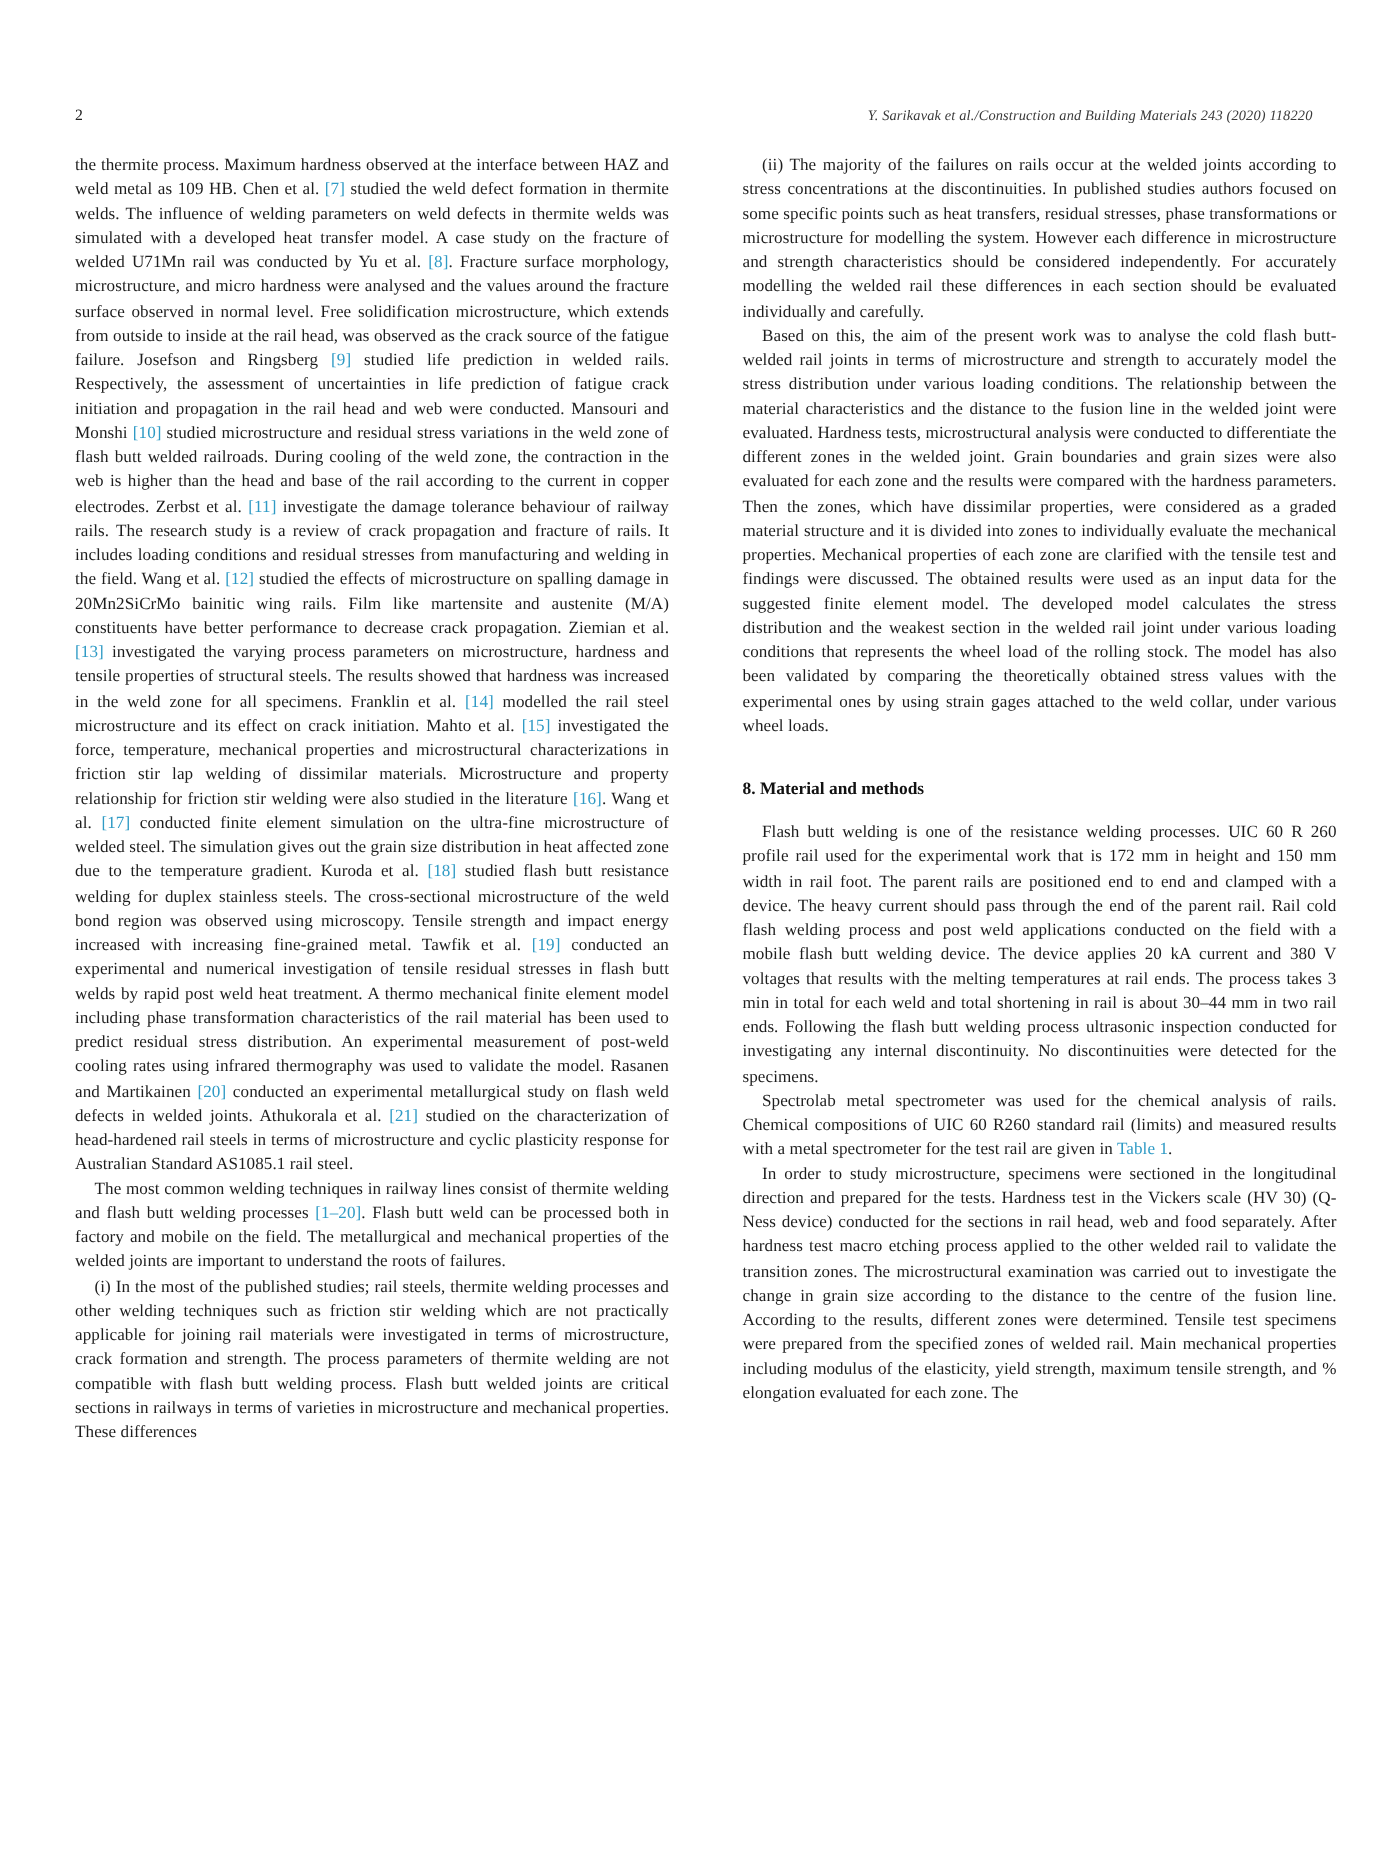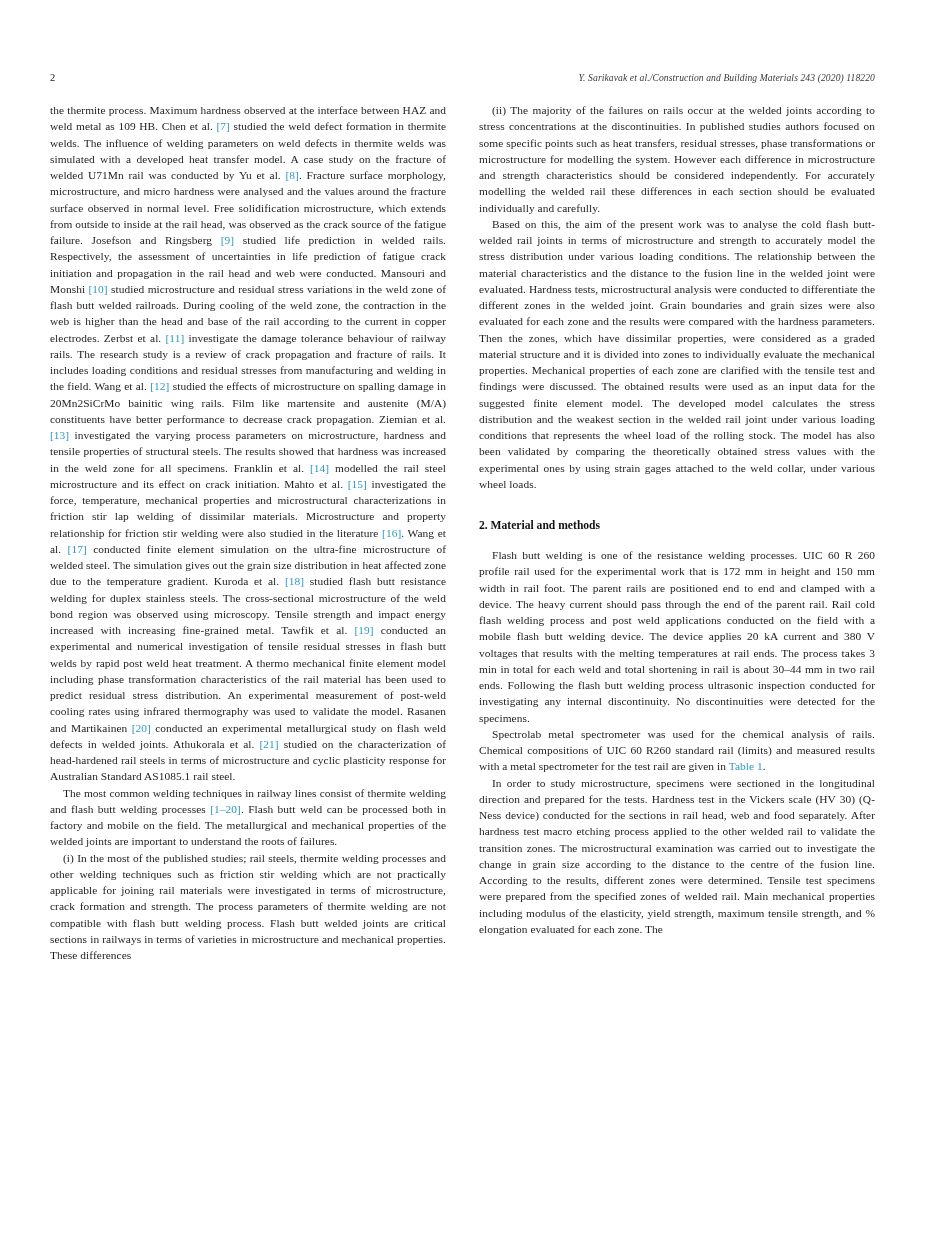--- a/index.html
+++ b/index.html
@@ -25,22 +25,22 @@
   }
   .journal-header {
     text-align: right;
     font-style: italic;
     font-size: 9.6px;
     color: #3a3a3a;
     letter-spacing: 0.1px;
   }
   .columns {
     display: flex;
-    gap: 33px;
-    margin: 14px 50px 0 50px;
+    gap: 49px;
+    margin: 14px 34px 0 50px;
   }
   .col { flex: 1 1 0; min-width: 0; }
   p.para {
     margin: 0;
     font-size: 11.4px;
     line-height: 16.25px;
     text-align: justify;
     letter-spacing: 0.05px;
     color: var(--text-color);
   }
@@ -64,18 +64,18 @@
 
 <div class="columns">
   <div class="col">
       <p class="para">the thermite process. Maximum hardness observed at the interface between HAZ and weld metal as 109 HB. Chen et al. <span class="ref">[7]</span> studied the weld defect formation in thermite welds. The influence of welding parameters on weld defects in thermite welds was simulated with a developed heat transfer model. A case study on the fracture of welded U71Mn rail was conducted by Yu et al. <span class="ref">[8]</span>. Fracture surface morphology, microstructure, and micro hardness were analysed and the values around the fracture surface observed in normal level. Free solidification microstructure, which extends from outside to inside at the rail head, was observed as the crack source of the fatigue failure. Josefson and Ringsberg <span class="ref">[9]</span> studied life prediction in welded rails. Respectively, the assessment of uncertainties in life prediction of fatigue crack initiation and propagation in the rail head and web were conducted. Mansouri and Monshi <span class="ref">[10]</span> studied microstructure and residual stress variations in the weld zone of flash butt welded railroads. During cooling of the weld zone, the contraction in the web is higher than the head and base of the rail according to the current in copper electrodes. Zerbst et al. <span class="ref">[11]</span> investigate the damage tolerance behaviour of railway rails. The research study is a review of crack propagation and fracture of rails. It includes loading conditions and residual stresses from manufacturing and welding in the field. Wang et al. <span class="ref">[12]</span> studied the effects of microstructure on spalling damage in 20Mn2SiCrMo bainitic wing rails. Film like martensite and austenite (M/A) constituents have better performance to decrease crack propagation. Ziemian et al. <span class="ref">[13]</span> investigated the varying process parameters on microstructure, hardness and tensile properties of structural steels. The results showed that hardness was increased in the weld zone for all specimens. Franklin et al. <span class="ref">[14]</span> modelled the rail steel microstructure and its effect on crack initiation. Mahto et al. <span class="ref">[15]</span> investigated the force, temperature, mechanical properties and microstructural characterizations in friction stir lap welding of dissimilar materials. Microstructure and property relationship for friction stir welding were also studied in the literature <span class="ref">[16]</span>. Wang et al. <span class="ref">[17]</span> conducted finite element simulation on the ultra-fine microstructure of welded steel. The simulation gives out the grain size distribution in heat affected zone due to the temperature gradient. Kuroda et al. <span class="ref">[18]</span> studied flash butt resistance welding for duplex stainless steels. The cross-sectional microstructure of the weld bond region was observed using microscopy. Tensile strength and impact energy increased with increasing fine-grained metal. Tawfik et al. <span class="ref">[19]</span> conducted an experimental and numerical investigation of tensile residual stresses in flash butt welds by rapid post weld heat treatment. A thermo mechanical finite element model including phase transformation characteristics of the rail material has been used to predict residual stress distribution. An experimental measurement of post-weld cooling rates using infrared thermography was used to validate the model. Rasanen and Martikainen <span class="ref">[20]</span> conducted an experimental metallurgical study on flash weld defects in welded joints. Athukorala et al. <span class="ref">[21]</span> studied on the characterization of head-hardened rail steels in terms of microstructure and cyclic plasticity response for Australian Standard AS1085.1 rail steel.</p>
       <p class="para indent">The most common welding techniques in railway lines consist of thermite welding and flash butt welding processes <span class="ref">[1–20]</span>. Flash butt weld can be processed both in factory and mobile on the field. The metallurgical and mechanical properties of the welded joints are important to understand the roots of failures.</p>
       <p class="para indent">(i) In the most of the published studies; rail steels, thermite welding processes and other welding techniques such as friction stir welding which are not practically applicable for joining rail materials were investigated in terms of microstructure, crack formation and strength. The process parameters of thermite welding are not compatible with flash butt welding process. Flash butt welded joints are critical sections in railways in terms of varieties in microstructure and mechanical properties. These differences</p>
     </div>
   <div class="col">
       <p class="para indent">(ii) The majority of the failures on rails occur at the welded joints according to stress concentrations at the discontinuities. In published studies authors focused on some specific points such as heat transfers, residual stresses, phase transformations or microstructure for modelling the system. However each difference in microstructure and strength characteristics should be considered independently. For accurately modelling the welded rail these differences in each section should be evaluated individually and carefully.</p>
       <p class="para indent">Based on this, the aim of the present work was to analyse the cold flash butt-welded rail joints in terms of microstructure and strength to accurately model the stress distribution under various loading conditions. The relationship between the material characteristics and the distance to the fusion line in the welded joint were evaluated. Hardness tests, microstructural analysis were conducted to differentiate the different zones in the welded joint. Grain boundaries and grain sizes were also evaluated for each zone and the results were compared with the hardness parameters. Then the zones, which have dissimilar properties, were considered as a graded material structure and it is divided into zones to individually evaluate the mechanical properties. Mechanical properties of each zone are clarified with the tensile test and findings were discussed. The obtained results were used as an input data for the suggested finite element model. The developed model calculates the stress distribution and the weakest section in the welded rail joint under various loading conditions that represents the wheel load of the rolling stock. The model has also been validated by comparing the theoretically obtained stress values with the experimental ones by using strain gages attached to the weld collar, under various wheel loads.</p>
-      <h2 class="section-heading">2. Material and methods</h2>
+      <h2 class="section-heading">8. Material and methods</h2>
       <p class="para indent">Flash butt welding is one of the resistance welding processes. UIC 60 R 260 profile rail used for the experimental work that is 172 mm in height and 150 mm width in rail foot. The parent rails are positioned end to end and clamped with a device. The heavy current should pass through the end of the parent rail. Rail cold flash welding process and post weld applications conducted on the field with a mobile flash butt welding device. The device applies 20 kA current and 380 V voltages that results with the melting temperatures at rail ends. The process takes 3 min in total for each weld and total shortening in rail is about 30–44 mm in two rail ends. Following the flash butt welding process ultrasonic inspection conducted for investigating any internal discontinuity. No discontinuities were detected for the specimens.</p>
       <p class="para indent">Spectrolab metal spectrometer was used for the chemical analysis of rails. Chemical compositions of UIC 60 R260 standard rail (limits) and measured results with a metal spectrometer for the test rail are given in <span class="ref">Table 1</span>.</p>
       <p class="para indent">In order to study microstructure, specimens were sectioned in the longitudinal direction and prepared for the tests. Hardness test in the Vickers scale (HV 30) (Q-Ness device) conducted for the sections in rail head, web and food separately. After hardness test macro etching process applied to the other welded rail to validate the transition zones. The microstructural examination was carried out to investigate the change in grain size according to the distance to the centre of the fusion line. According to the results, different zones were determined. Tensile test specimens were prepared from the specified zones of welded rail. Main mechanical properties including modulus of the elasticity, yield strength, maximum tensile strength, and % elongation evaluated for each zone. The</p>
     </div>
 </div>
 
 </body></html>

